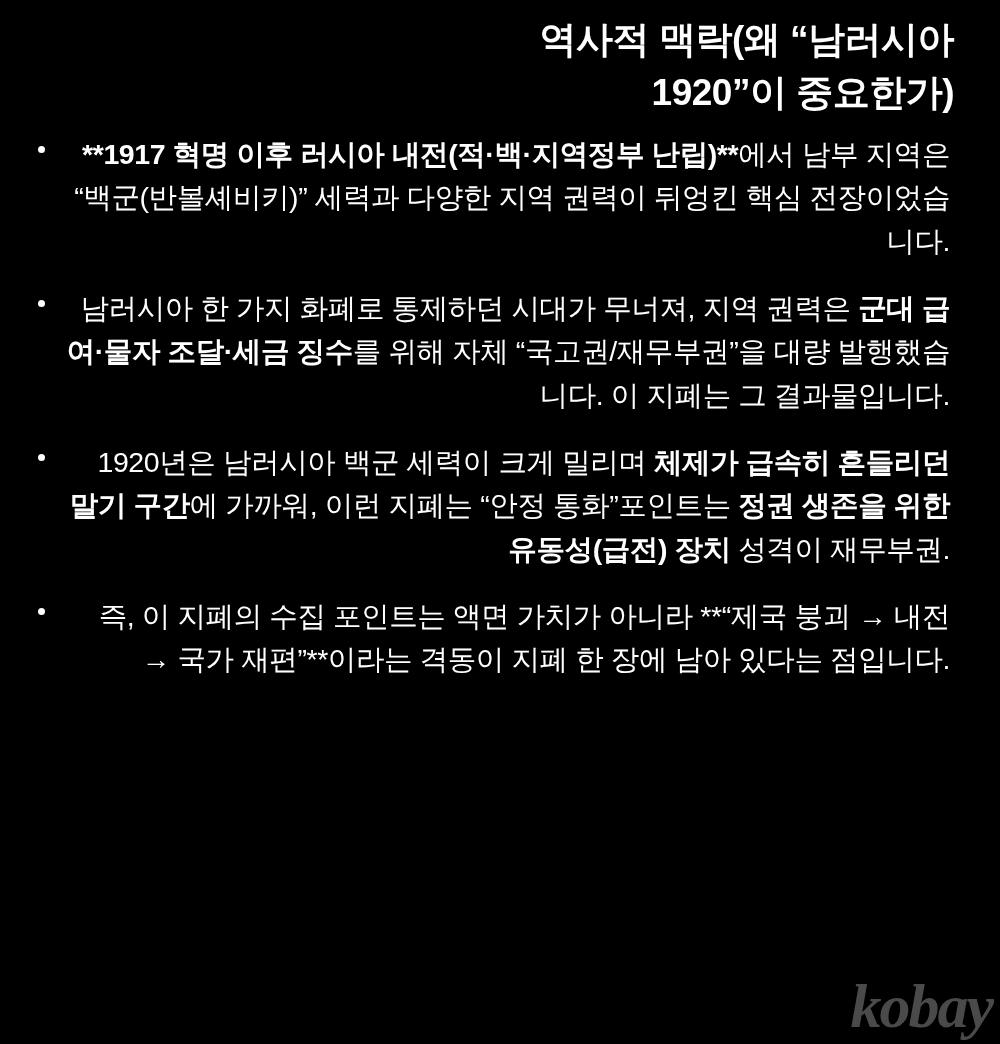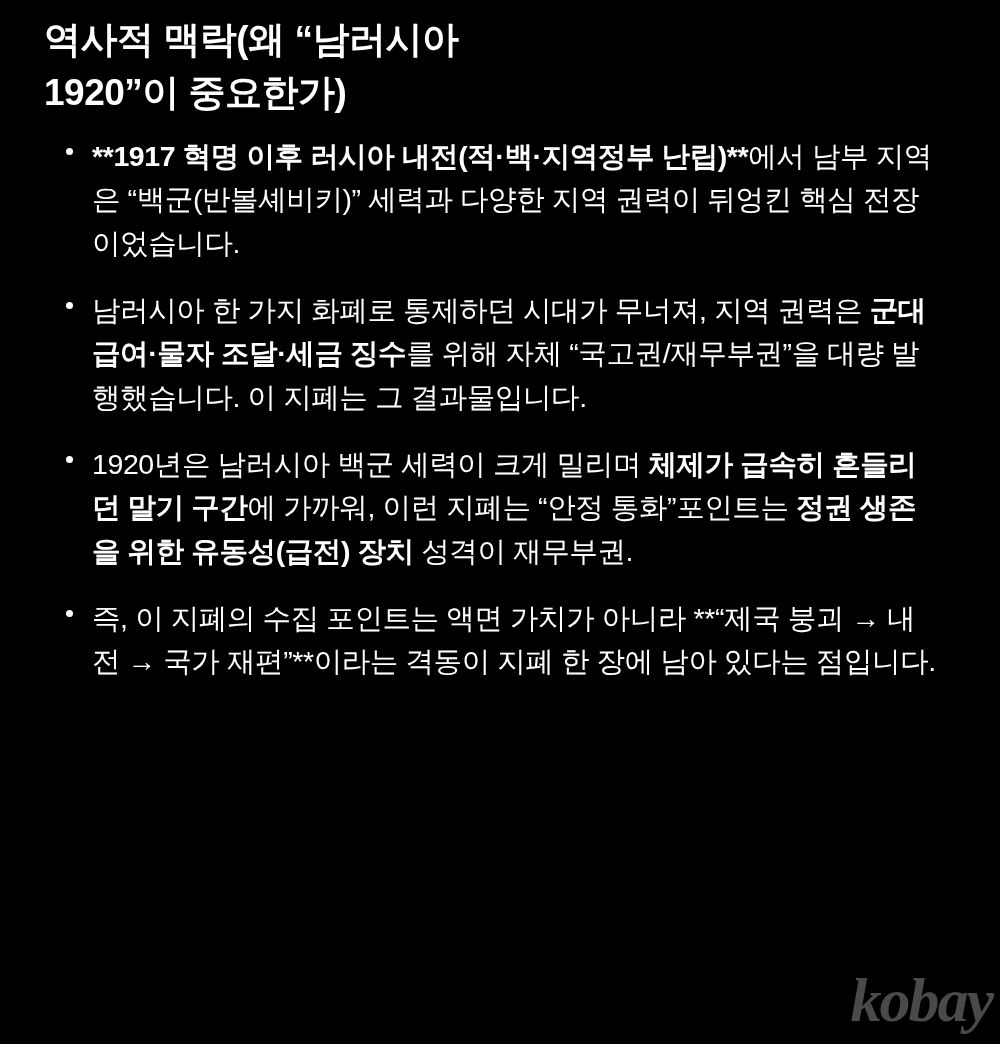--- a/index.html
+++ b/index.html
@@ -12,35 +12,36 @@
     height: 1044px;
     overflow: hidden;
     font-family: "Liberation Sans", "DejaVu Sans", sans-serif;
     color: #ffffff;
     position: relative;
   }
   .page {
     box-sizing: border-box;
     width: 1000px;
     height: 1044px;
-    padding: 14px 46px 0 44px;
+    padding: 14px 46px 0 28px;
     position: relative;
+    text-align: right;
   }
   .doc-title {
     font-size: 37px;
     font-weight: 700;
     line-height: 1.42;
     letter-spacing: -0.5px;
     margin: 0 0 14px 0;
     white-space: pre-line;
     color: #ffffff;
   }
   .bullet-list {
     list-style: none;
-    margin: 16px;
+    margin: 4px;
     padding: 0;
   }
   .bullet-item {
     position: relative;
     padding-left: 32px;
     margin-bottom: 24px;
     font-size: 28.5px;
     line-height: 1.52;
     letter-spacing: -0.4px;
     color: #ffffff;
@@ -59,21 +60,21 @@
   }
   .bullet-text {
     display: block;
   }
   .bullet-text b {
     font-weight: 700;
   }
   .watermark {
     position: absolute;
     right: 8px;
-    bottom: 8px;
+    bottom: 2px;
     font-size: 62px;
     font-weight: 700;
     font-style: italic;
     letter-spacing: -2px;
     color: #4a4a4a;
     font-family: "Liberation Serif", "DejaVu Serif", serif;
     user-select: none;
   }
 </style>
 </head>

